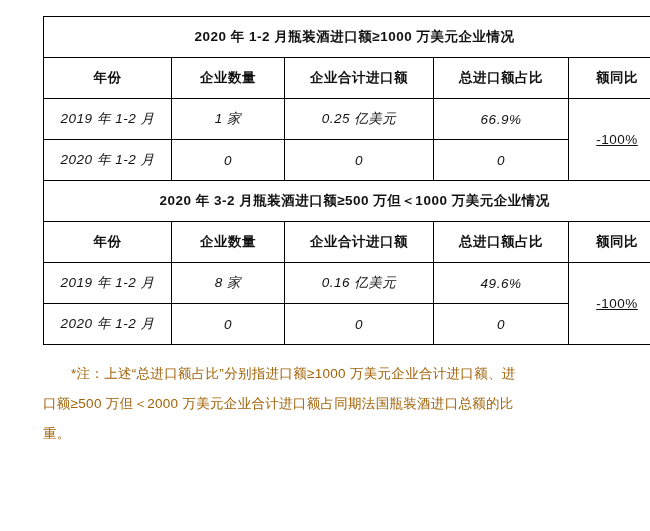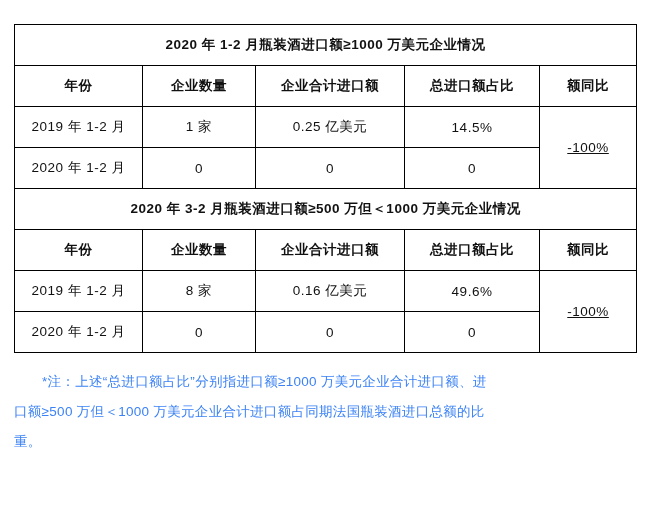--- a/index.html
+++ b/index.html
@@ -12,21 +12,22 @@
     background: #ffffff;
     font-family: "Liberation Sans", sans-serif;
     color: #000000;
     overflow: hidden;
   }
   .page {
     width: 514px;
     height: 531px;
     position: relative;
     box-sizing: border-box;
-    padding: 24px 14px 0 14px;
+    padding: 16px 14px 0 14px;
+    margin-left: 29px;
   }
   table.doc-table {
     border-collapse: collapse;
     width: 622px;
     table-layout: fixed;
   }
   table.doc-table td {
     border: 1px solid #000000;
     text-align: center;
     vertical-align: middle;
@@ -44,30 +45,31 @@
   }
   td.col-head {
     font-weight: bold;
     font-size: 14px;
     height: 42px;
     letter-spacing: 0.5px;
   }
   td.data-cell {
     height: 42px;
     font-size: 13.5px;
+    font-style: italic;
   }
   td.merged-cell {
     font-size: 13.5px;
     text-decoration: underline;
   }
   .note {
     margin-top: 14px;
     font-size: 13.5px;
     line-height: 30px;
-    color: #3b82f6;
+    color: #a16207;
     text-indent: 0;
     letter-spacing: 0.3px;
   }
   .note p {
     margin: 0;
   }
   .note .indent {
     padding-left: 28px;
   }
 </style>
@@ -92,21 +94,21 @@
         <td class="col-head">年份</td>
         <td class="col-head">企业数量</td>
         <td class="col-head">企业合计进口额</td>
         <td class="col-head">总进口额占比</td>
         <td class="col-head">额同比</td>
       </tr>
       <tr>
         <td class="data-cell">2019 年 1-2 月</td>
         <td class="data-cell">1 家</td>
         <td class="data-cell">0.25 亿美元</td>
-        <td class="data-cell">14.5%</td>
+        <td class="data-cell">66.9%</td>
         <td class="merged-cell" rowspan="2">-100%</td>
       </tr>
       <tr>
         <td class="data-cell">2020 年 1-2 月</td>
         <td class="data-cell">0</td>
         <td class="data-cell">0</td>
         <td class="data-cell">0</td>
       </tr>
 
       <tr>
@@ -130,17 +132,17 @@
         <td class="data-cell">2020 年 1-2 月</td>
         <td class="data-cell">0</td>
         <td class="data-cell">0</td>
         <td class="data-cell">0</td>
       </tr>
     </tbody>
   </table>
 
   <div class="note">
     <p class="indent">*注：上述“总进口额占比”分别指进口额≥1000 万美元企业合计进口额、进</p>
-    <p>口额≥500 万但＜1000 万美元企业合计进口额占同期法国瓶装酒进口总额的比</p>
+    <p>口额≥500 万但＜2000 万美元企业合计进口额占同期法国瓶装酒进口总额的比</p>
     <p>重。</p>
   </div>
 
 </div>
 
 </body></html>

